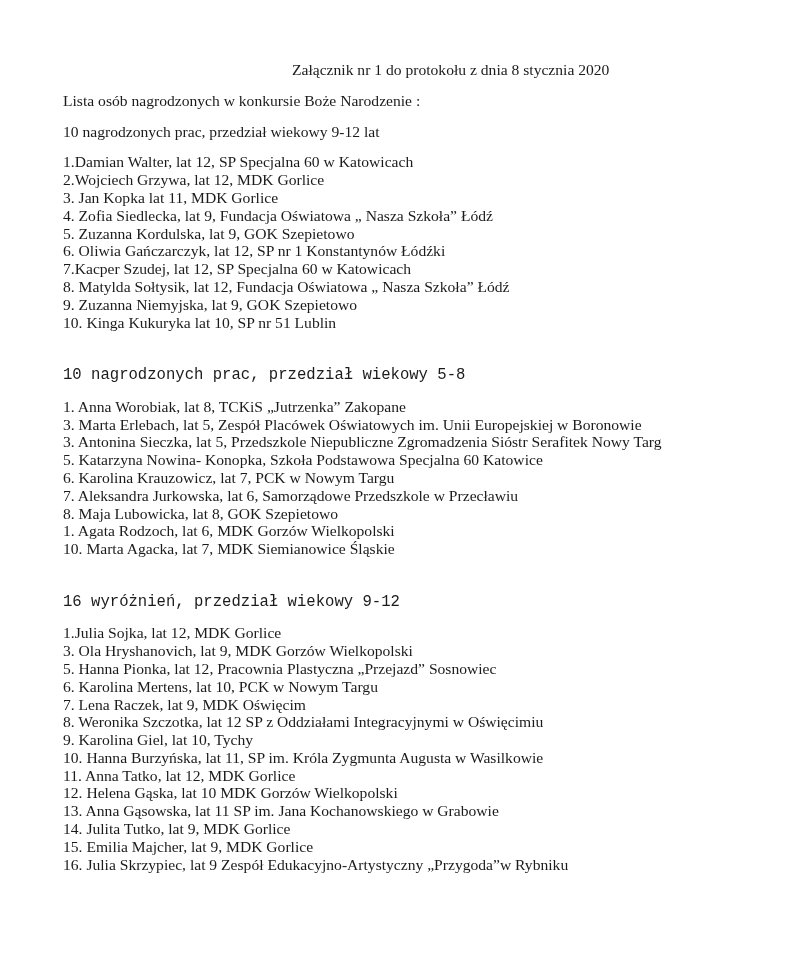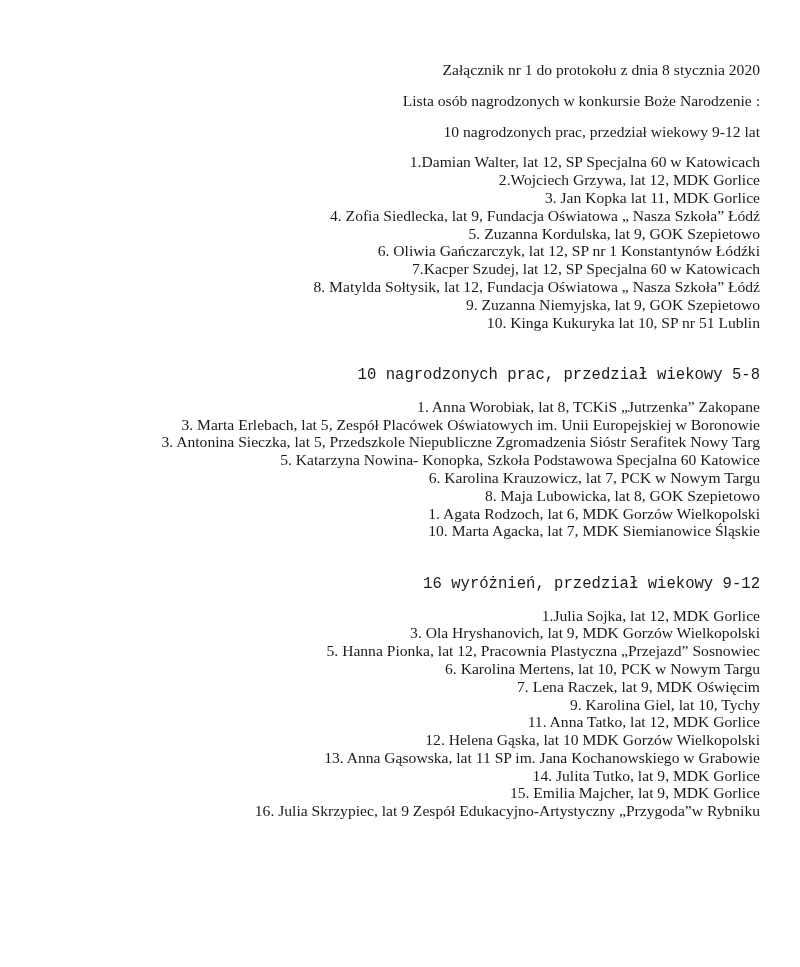--- a/index.html
+++ b/index.html
@@ -20,21 +20,20 @@
     font-family: "Liberation Serif", "DejaVu Serif", serif;
     font-size: 15.6px;
     line-height: 17.8px;
     color: #1b1b1b;
     box-sizing: border-box;
     padding: 61px 40px 0 63px;
   }
   .line {
     white-space: nowrap;
     height: 17.8px;
-    text-align: right;
   }
   .title-line {
     margin-left: 229px;
   }
   .mt1 { margin-top: 13px; }   
   .mt2 { margin-top: 35.6px; font-family: Liberation Mono, monospace; }   
 </style>
 </head>
 <body>
 
@@ -55,31 +54,34 @@
   <div class="line">8. Matylda Sołtysik, lat 12, Fundacja Oświatowa „ Nasza Szkoła” Łódź</div>
   <div class="line">9. Zuzanna Niemyjska, lat 9, GOK Szepietowo</div>
   <div class="line">10. Kinga Kukuryka lat 10, SP nr 51 Lublin</div>
 
   <div class="line mt2">10 nagrodzonych prac, przedział wiekowy 5-8</div>
   <div class="line mt1">1. Anna Worobiak, lat 8, TCKiS „Jutrzenka” Zakopane</div>
   <div class="line">3. Marta Erlebach, lat 5, Zespół Placówek Oświatowych im. Unii Europejskiej w Boronowie</div>
   <div class="line">3. Antonina Sieczka, lat 5, Przedszkole Niepubliczne Zgromadzenia Sióstr Serafitek Nowy Targ</div>
   <div class="line">5. Katarzyna Nowina- Konopka, Szkoła Podstawowa Specjalna 60 Katowice</div>
   <div class="line">6. Karolina Krauzowicz, lat 7, PCK w Nowym Targu</div>
+  <div class="line">7. Aleksandra Jurkowska, lat 6, Samorządowe Przedszkole w Przecławiu</div>
   <div class="line">8. Maja Lubowicka, lat 8, GOK Szepietowo</div>
   <div class="line">1. Agata Rodzoch, lat 6, MDK Gorzów Wielkopolski</div>
   <div class="line">10. Marta Agacka, lat 7, MDK Siemianowice Śląskie</div>
 
   <div class="line mt2">16 wyróżnień, przedział wiekowy 9-12</div>
   <div class="line mt1">1.Julia Sojka, lat 12, MDK Gorlice</div>
   <div class="line">3. Ola Hryshanovich, lat 9, MDK Gorzów Wielkopolski</div>
   <div class="line">5. Hanna Pionka, lat 12, Pracownia Plastyczna „Przejazd” Sosnowiec</div>
   <div class="line">6. Karolina Mertens, lat 10, PCK w Nowym Targu</div>
   <div class="line">7. Lena Raczek, lat 9, MDK Oświęcim</div>
+  <div class="line">8. Weronika Szczotka, lat 12 SP z Oddziałami Integracyjnymi w Oświęcimiu</div>
   <div class="line">9. Karolina Giel, lat 10, Tychy</div>
+  <div class="line">10. Hanna Burzyńska, lat 11, SP im. Króla Zygmunta Augusta w Wasilkowie</div>
   <div class="line">11. Anna Tatko, lat 12, MDK Gorlice</div>
   <div class="line">12. Helena Gąska, lat 10 MDK Gorzów Wielkopolski</div>
   <div class="line">13. Anna Gąsowska, lat 11 SP im. Jana Kochanowskiego w Grabowie</div>
   <div class="line">14. Julita Tutko, lat 9, MDK Gorlice</div>
   <div class="line">15. Emilia Majcher, lat 9, MDK Gorlice</div>
   <div class="line">16. Julia Skrzypiec, lat 9 Zespół Edukacyjno-Artystyczny „Przygoda”w Rybniku</div>
 
 </div>
 
 </body></html>

